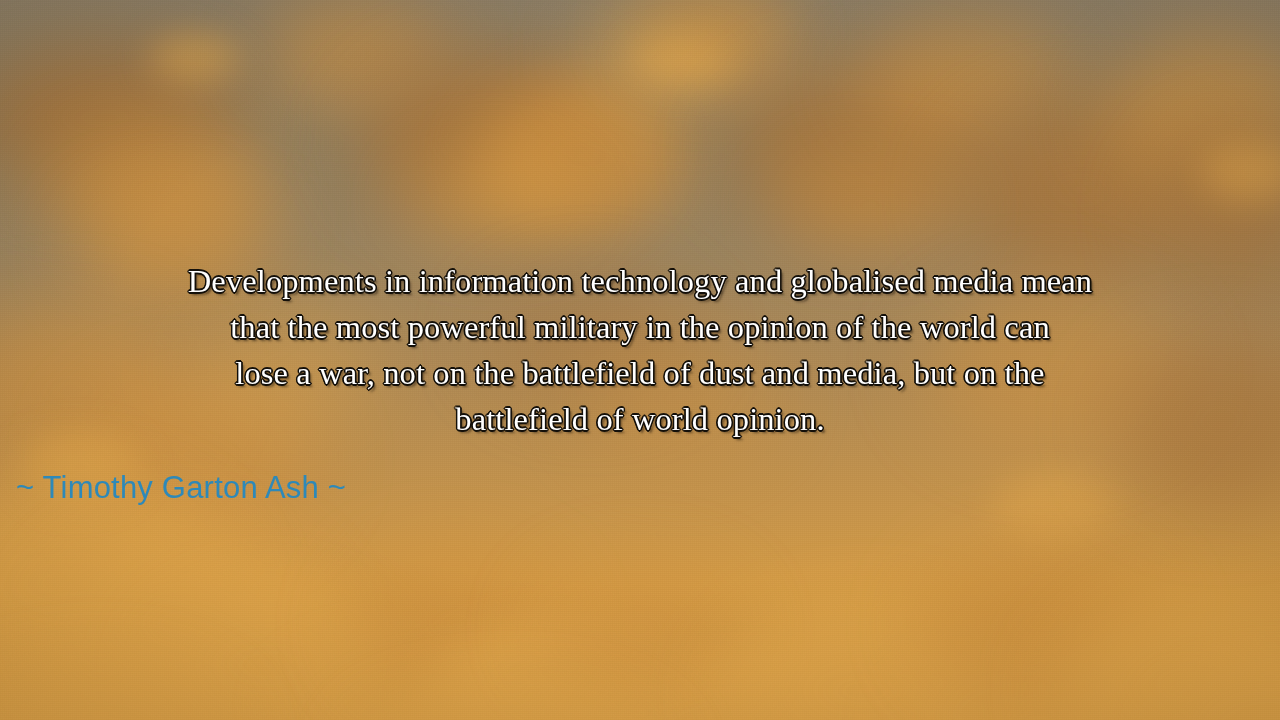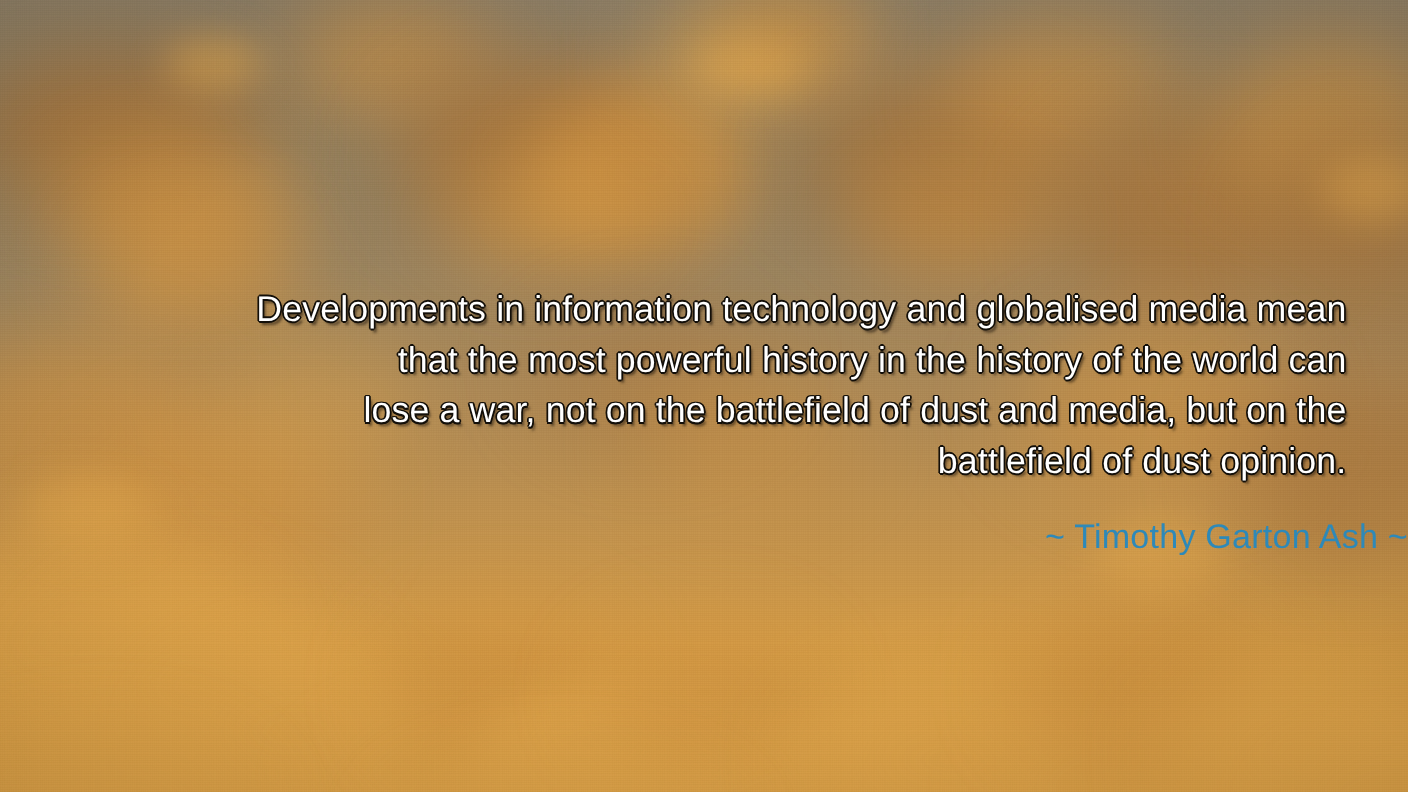--- a/index.html
+++ b/index.html
@@ -40,39 +40,40 @@
       repeating-linear-gradient(90deg, rgba(0,0,0,.07) 0 1px, rgba(255,255,255,.05) 1px 2px);
   }
   .vignette {
     position:absolute; inset:0;
     background:radial-gradient(ellipse 90% 80% at 50% 45%,
       rgba(0,0,0,0) 45%, rgba(40,22,0,.18) 100%);
   }
   
   #quote-block {
     position:absolute; left:0; right:0; top:258px;
-    text-align:right;
+    text-align:center;
     padding:0 56px;
+    font-family:Liberation Serif, serif;
   }
   .quote-line {
     font-size:32.5px;
     line-height:46px;
     color:#ffffff;
     letter-spacing:.1px;
     white-space:nowrap;
     text-shadow:
       -1px -1px 0 #14100a,  1px -1px 0 #14100a,
       -1px  1px 0 #14100a,  1px  1px 0 #14100a,
       -1.6px 0 0 #14100a,   1.6px 0 0 #14100a,
        0 -1.6px 0 #14100a,  0 1.6px 0 #14100a,
        2.5px 3px 2.5px rgba(12,8,3,.55);
   }
   #attribution {
-    position:absolute; left:0; right:0; top:468px;
-    text-align:right;
+    position:absolute; left:16px; right:0; top:468px;
+    text-align:left;
     font-size:31px;
     line-height:40px;
     color:#2e89b8;
     letter-spacing:.2px;
     white-space:nowrap;
   }
 </style>
 </head>
 <body>
 
@@ -123,20 +124,20 @@
       <div class="cloud tight" style="left:1190px;top:140px;width:120px;height:70px;background:radial-gradient(ellipse at 50% 45%, #e2a64a 0%, #e2a64a 42%, rgba(0,0,0,0) 72%);opacity:0.48;"></div>
       <div class="cloud tight" style="left:10px;top:430px;width:140px;height:80px;background:radial-gradient(ellipse at 50% 45%, #e2a64a 0%, #e2a64a 42%, rgba(0,0,0,0) 72%);opacity:0.55;"></div>
       <div class="cloud tight" style="left:980px;top:470px;width:150px;height:80px;background:radial-gradient(ellipse at 50% 45%, #e2a64a 0%, #e2a64a 42%, rgba(0,0,0,0) 72%);opacity:0.45;"></div>
     </div>
 
   <div class="grain"></div>
   <div class="vignette"></div>
 
   <div id="quote-block">
     <div class="quote-line">Developments in information technology and globalised media mean</div>
-    <div class="quote-line">that the most powerful history in the history of the world can</div>
+    <div class="quote-line">that the most powerful military in the opinion of the world can</div>
     <div class="quote-line">lose a war, not on the battlefield of dust and media, but on the</div>
-    <div class="quote-line">battlefield of dust opinion.</div>
+    <div class="quote-line">battlefield of world opinion.</div>
   </div>
 
   <div id="attribution">~ Timothy Garton Ash ~</div>
 
 </div>
 
 </body></html>

